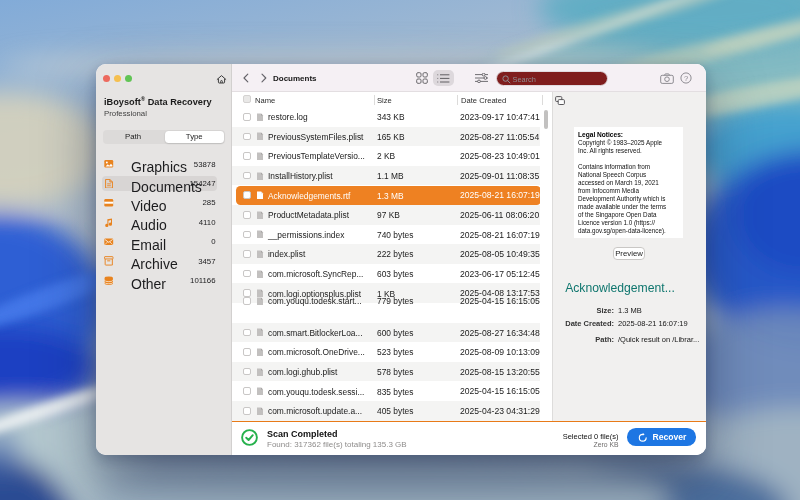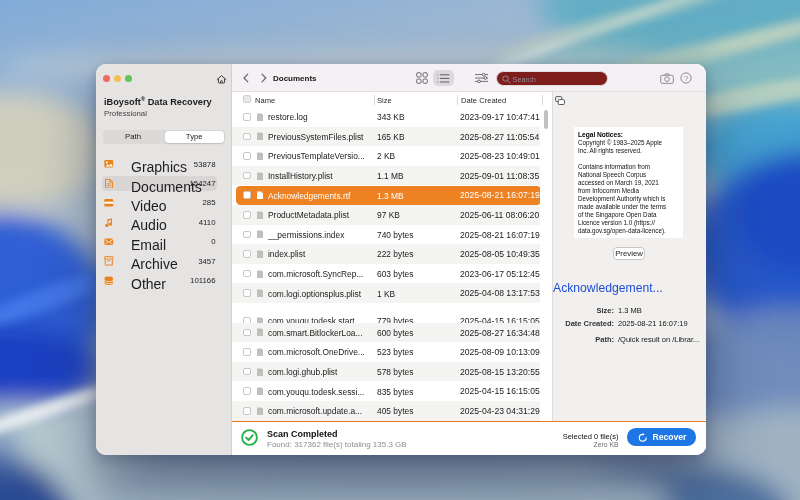--- a/index.html
+++ b/index.html
@@ -46,21 +46,21 @@
   .row.sel .fn, .row.sel .sz, .row.sel .dt { color:#fff; }
   #scrollstrip { position:absolute; left:308px; top:28px; width:12px; height:328.5px; background:#fff; }
   #thumbbar { position:absolute; left:3.5px; top:18px; width:4.5px; height:19px; background:#c2c1c0; border-radius:2.2px; }
   #pdivider { position:absolute; left:320px; top:28px; width:1px; height:328.5px; background:#dddcdb; }
   
   #panel { position:absolute; left:321px; top:28px; width:153px; height:328.5px; background:#f1f0ef; }
   #docbox { position:absolute; left:21px; top:35px; width:109px; height:111px; background:#fff; padding:3.5px 4px; }
   #docbox .b { font-size:6.6px; font-weight:bold; color:#000; line-height:8px; }
   #docbox .t { font-size:6.3px; color:#111; line-height:8px; }
   #prevbtn { position:absolute; left:60px; top:154.5px; width:32px; height:13px; background:#fff; border:0.8px solid #c9c7c5; border-radius:4px; text-align:center; font-size:7.8px; color:#1c1c1c; line-height:12px; }
-  #ackname { position:absolute; left:0; top:188.5px; width:134px; text-align:left; font-size:12.2px; color:#1d4ed8; }
+  #ackname { position:absolute; left:0; top:188.5px; width:134px; text-align:center; font-size:12.2px; color:#0f766e; }
   .meta { position:absolute; width:153px; font-size:7.5px; }
   .meta .ml { position:absolute; right:92px; color:#333; font-weight:bold; text-align:right; }
   .meta .mv { position:absolute; left:65px; color:#161616; white-space:nowrap; }
   
   #progress { position:absolute; left:0; top:356.5px; width:474px; height:1.8px; background:#e87a18; }
   #bbar { position:absolute; left:0; top:358.3px; width:474px; height:32.7px; background:#fff; }
   #scomp { position:absolute; left:35px; top:6.4px; font-size:9px; font-weight:bold; color:#111; }
   #sfound { position:absolute; left:35px; top:17.3px; font-size:8px; color:#8e8c8b; }
   #ssel { position:absolute; right:87.5px; top:9.8px; font-size:7.5px; color:#111;padding-left:12px; }
   #szero { position:absolute; right:87.5px; top:19.2px; font-size:6.8px; color:#6e6c6b; }
@@ -366,21 +366,21 @@
           <div class="row alt" style="top:176.4px">
             <div class="cb"></div>
             <svg class="fic" viewBox="0 0 8 8.5">
               <path d="M1 0.4 H5 L7 2.4 V8.1 H1 Z" fill="#c2c0bf"></path>
               <path d="M5 0.4 V2.4 H7" fill="#a3a1a0"></path>
             </svg>
             <div class="fn">com.logi.optionsplus.plist</div>
             <div class="sz">1 KB</div>
             <div class="dt">2025-04-08 13:17:53</div>
           </div>
-          <div class="row" style="top:204px">
+          <div class="row" style="top:184px">
             <div class="cb"></div>
             <svg class="fic" viewBox="0 0 8 8.5">
               <path d="M1 0.4 H5 L7 2.4 V8.1 H1 Z" fill="#c2c0bf"></path>
               <path d="M5 0.4 V2.4 H7" fill="#a3a1a0"></path>
             </svg>
             <div class="fn">com.youqu.todesk.start...</div>
             <div class="sz">779 bytes</div>
             <div class="dt">2025-04-15 16:15:05</div>
           </div>
           <div class="row alt" style="top:215.60000000000002px">

